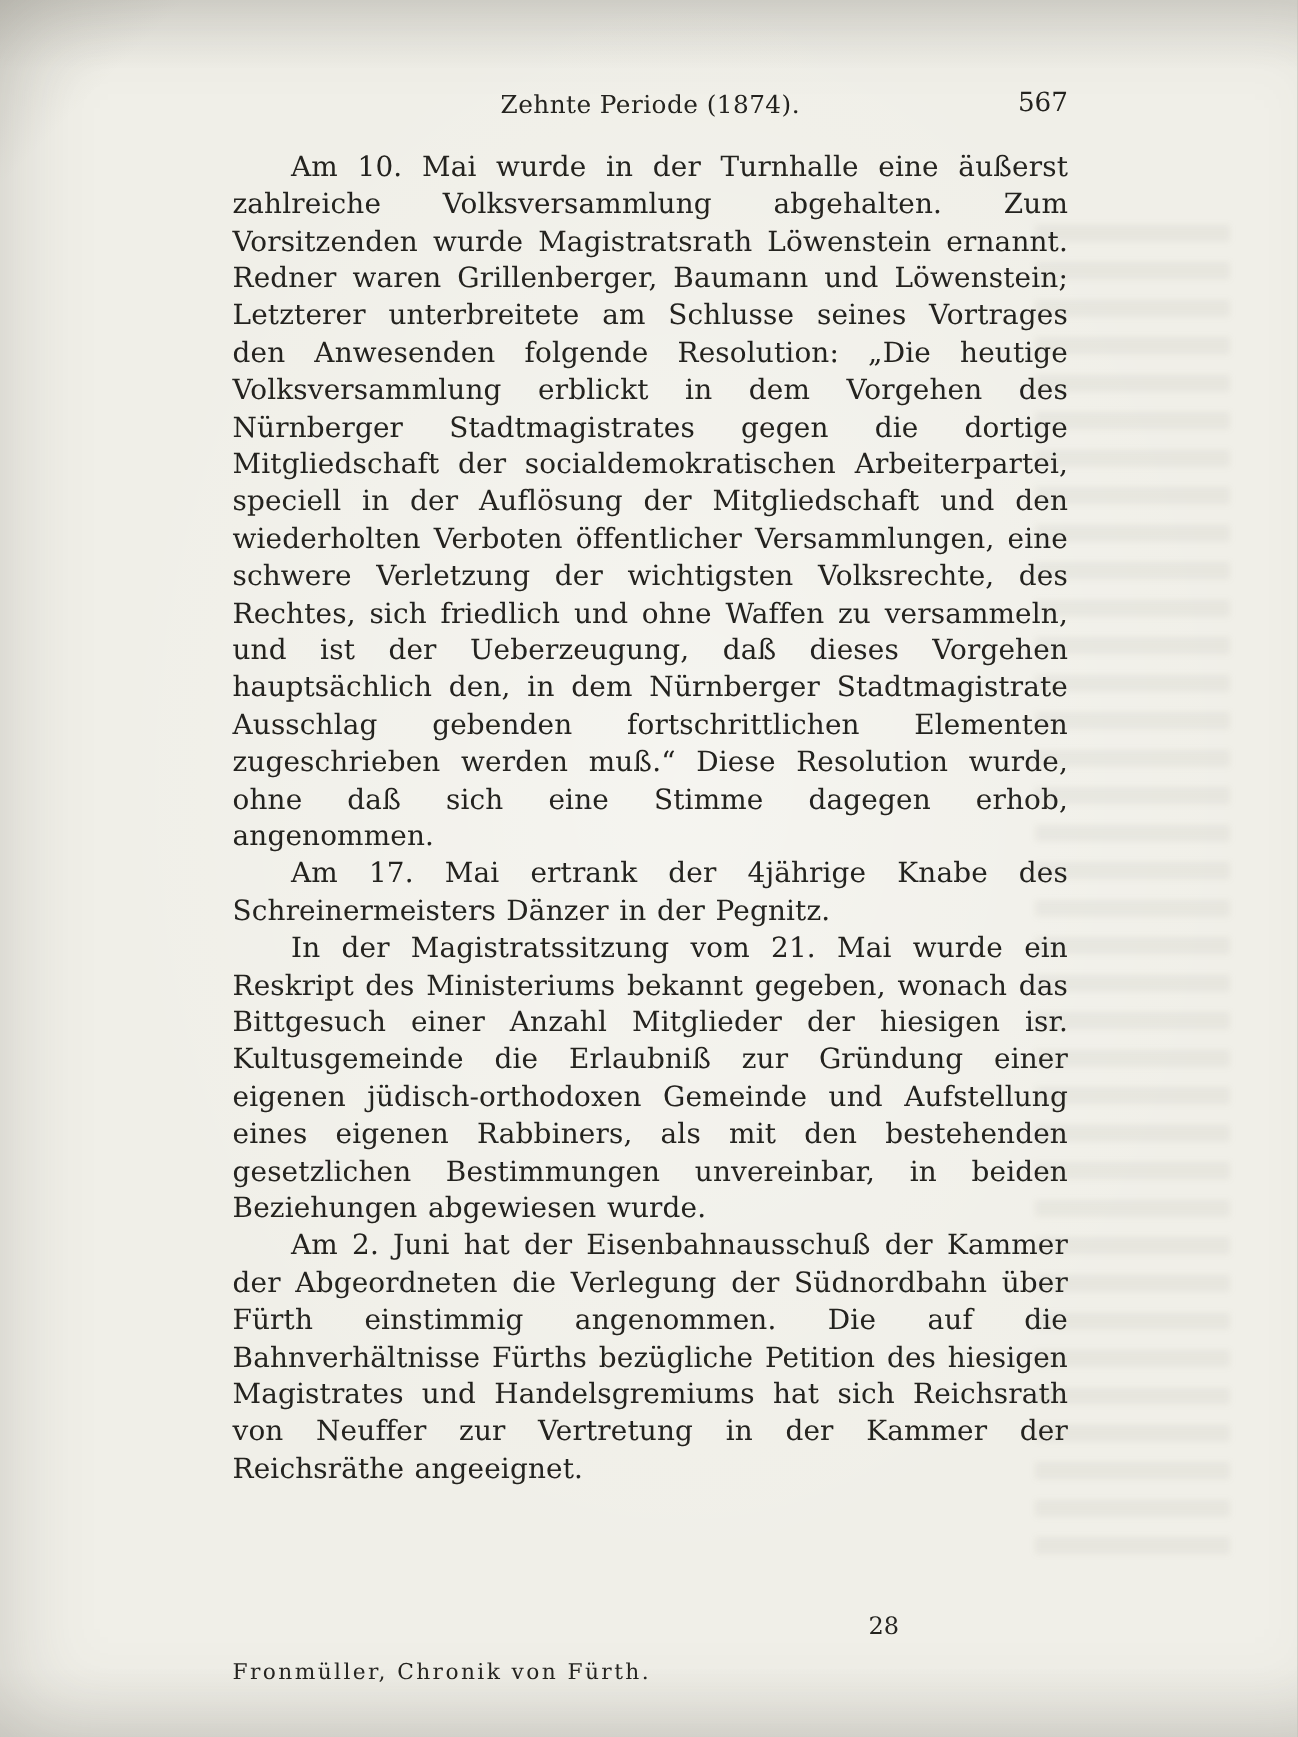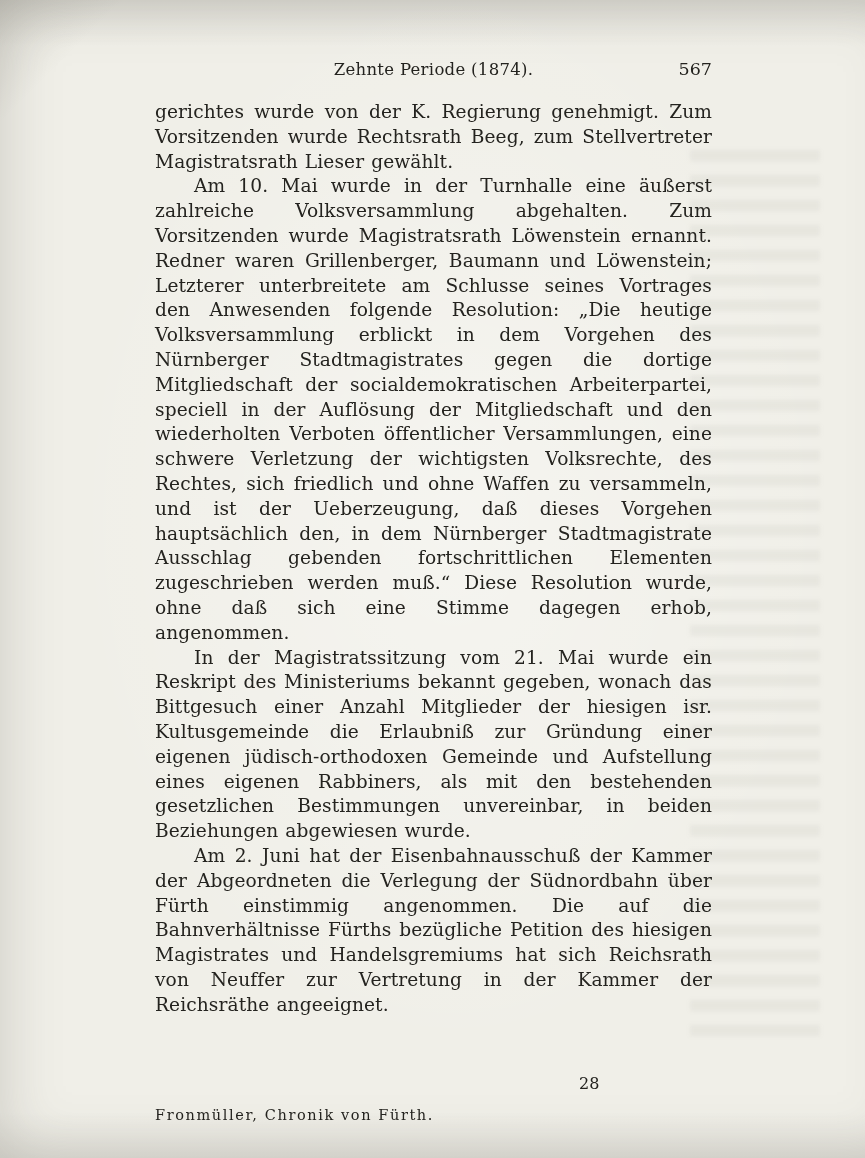--- a/index.html
+++ b/index.html
@@ -107,22 +107,22 @@
 <div class="scan-page">
 
   <div class="show-through"></div>
 
   <div class="running-header">
     <span class="header-title">Zehnte Periode (1874).</span>
     <span class="page-number">567</span>
   </div>
 
   <div class="body-text">
-    <p>gerichtes wurde von der K. Regierung genehmigt. Zum Vorsitzenden wurde Rechtsrath Beeg, zum Stellvertreter Magistratsrath Lieser gewählt.</p>
     <p class="indent">Am 10. Mai wurde in der Turnhalle eine äußerst zahlreiche Volksversammlung abgehalten. Zum Vorsitzenden wurde Magistratsrath Löwenstein ernannt. Redner waren Grillenberger, Baumann und Löwenstein; Letzterer unterbreitete am Schlusse seines Vortrages den Anwesenden folgende Resolution: „Die heutige Volksversammlung erblickt in dem Vorgehen des Nürnberger Stadtmagistrates gegen die dortige Mitgliedschaft der socialdemokratischen Arbeiterpartei, speciell in der Auflösung der Mitgliedschaft und den wiederholten Verboten öffentlicher Versammlungen, eine schwere Verletzung der wichtigsten Volksrechte, des Rechtes, sich friedlich und ohne Waffen zu versammeln, und ist der Ueberzeugung, daß dieses Vorgehen hauptsächlich den, in dem Nürnberger Stadtmagistrate Ausschlag gebenden fortschrittlichen Elementen zugeschrieben werden muß.“ Diese Resolution wurde, ohne daß sich eine Stimme dagegen erhob, angenommen.</p>
+    <p class="indent">Am 17. Mai ertrank der 4jährige Knabe des Schreinermeisters Dänzer in der Pegnitz.</p>
     <p class="indent">In der Magistratssitzung vom 21. Mai wurde ein Reskript des Ministeriums bekannt gegeben, wonach das Bittgesuch einer Anzahl Mitglieder der hiesigen isr. Kultusgemeinde die Erlaubniß zur Gründung einer eigenen jüdisch-orthodoxen Gemeinde und Aufstellung eines eigenen Rabbiners, als mit den bestehenden gesetzlichen Bestimmungen unvereinbar, in beiden Beziehungen abgewiesen wurde.</p>
     <p class="indent">Am 2. Juni hat der Eisenbahnausschuß der Kammer der Abgeordneten die Verlegung der Südnordbahn über Fürth einstimmig angenommen. Die auf die Bahnverhältnisse Fürths bezügliche Petition des hiesigen Magistrates und Handelsgremiums hat sich Reichsrath von Neuffer zur Vertretung in der Kammer der Reichsräthe angeeignet.</p>
 
   </div>
 
   <div class="page-footer">
     <span class="footer-citation">Fronmüller, Chronik von Fürth.</span>
     <span class="sheet-number">28</span>
   </div>
 

